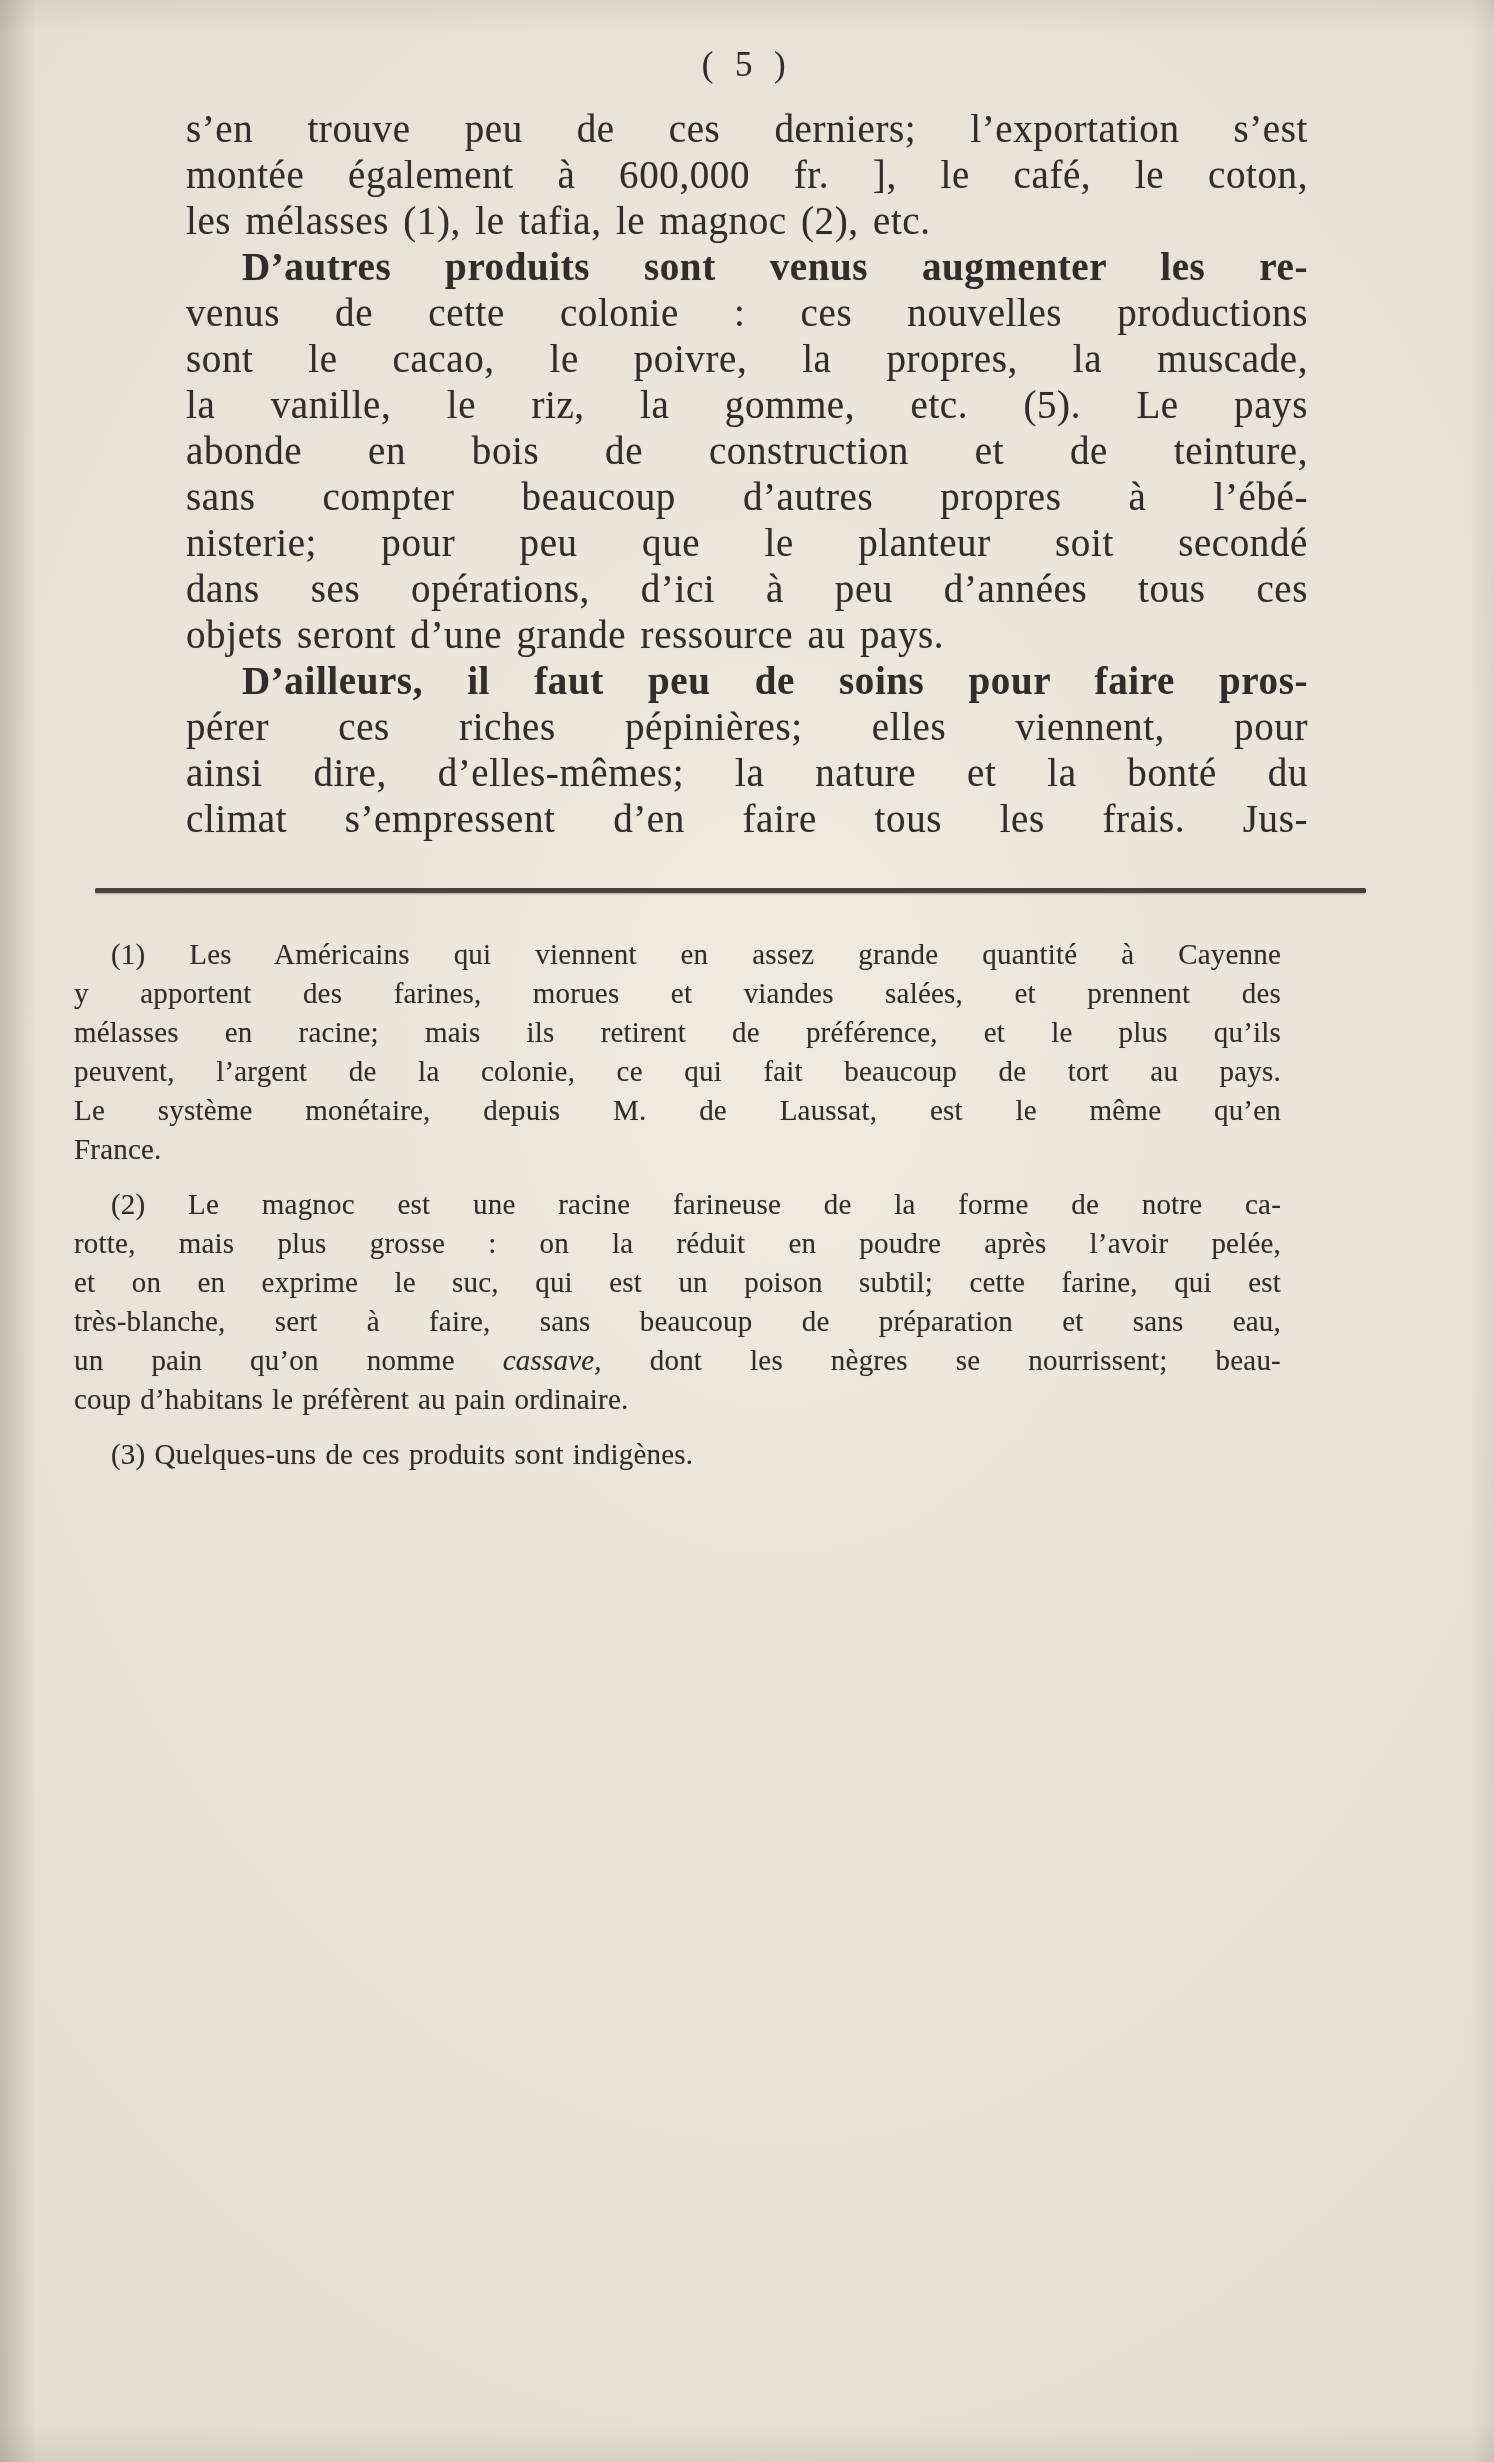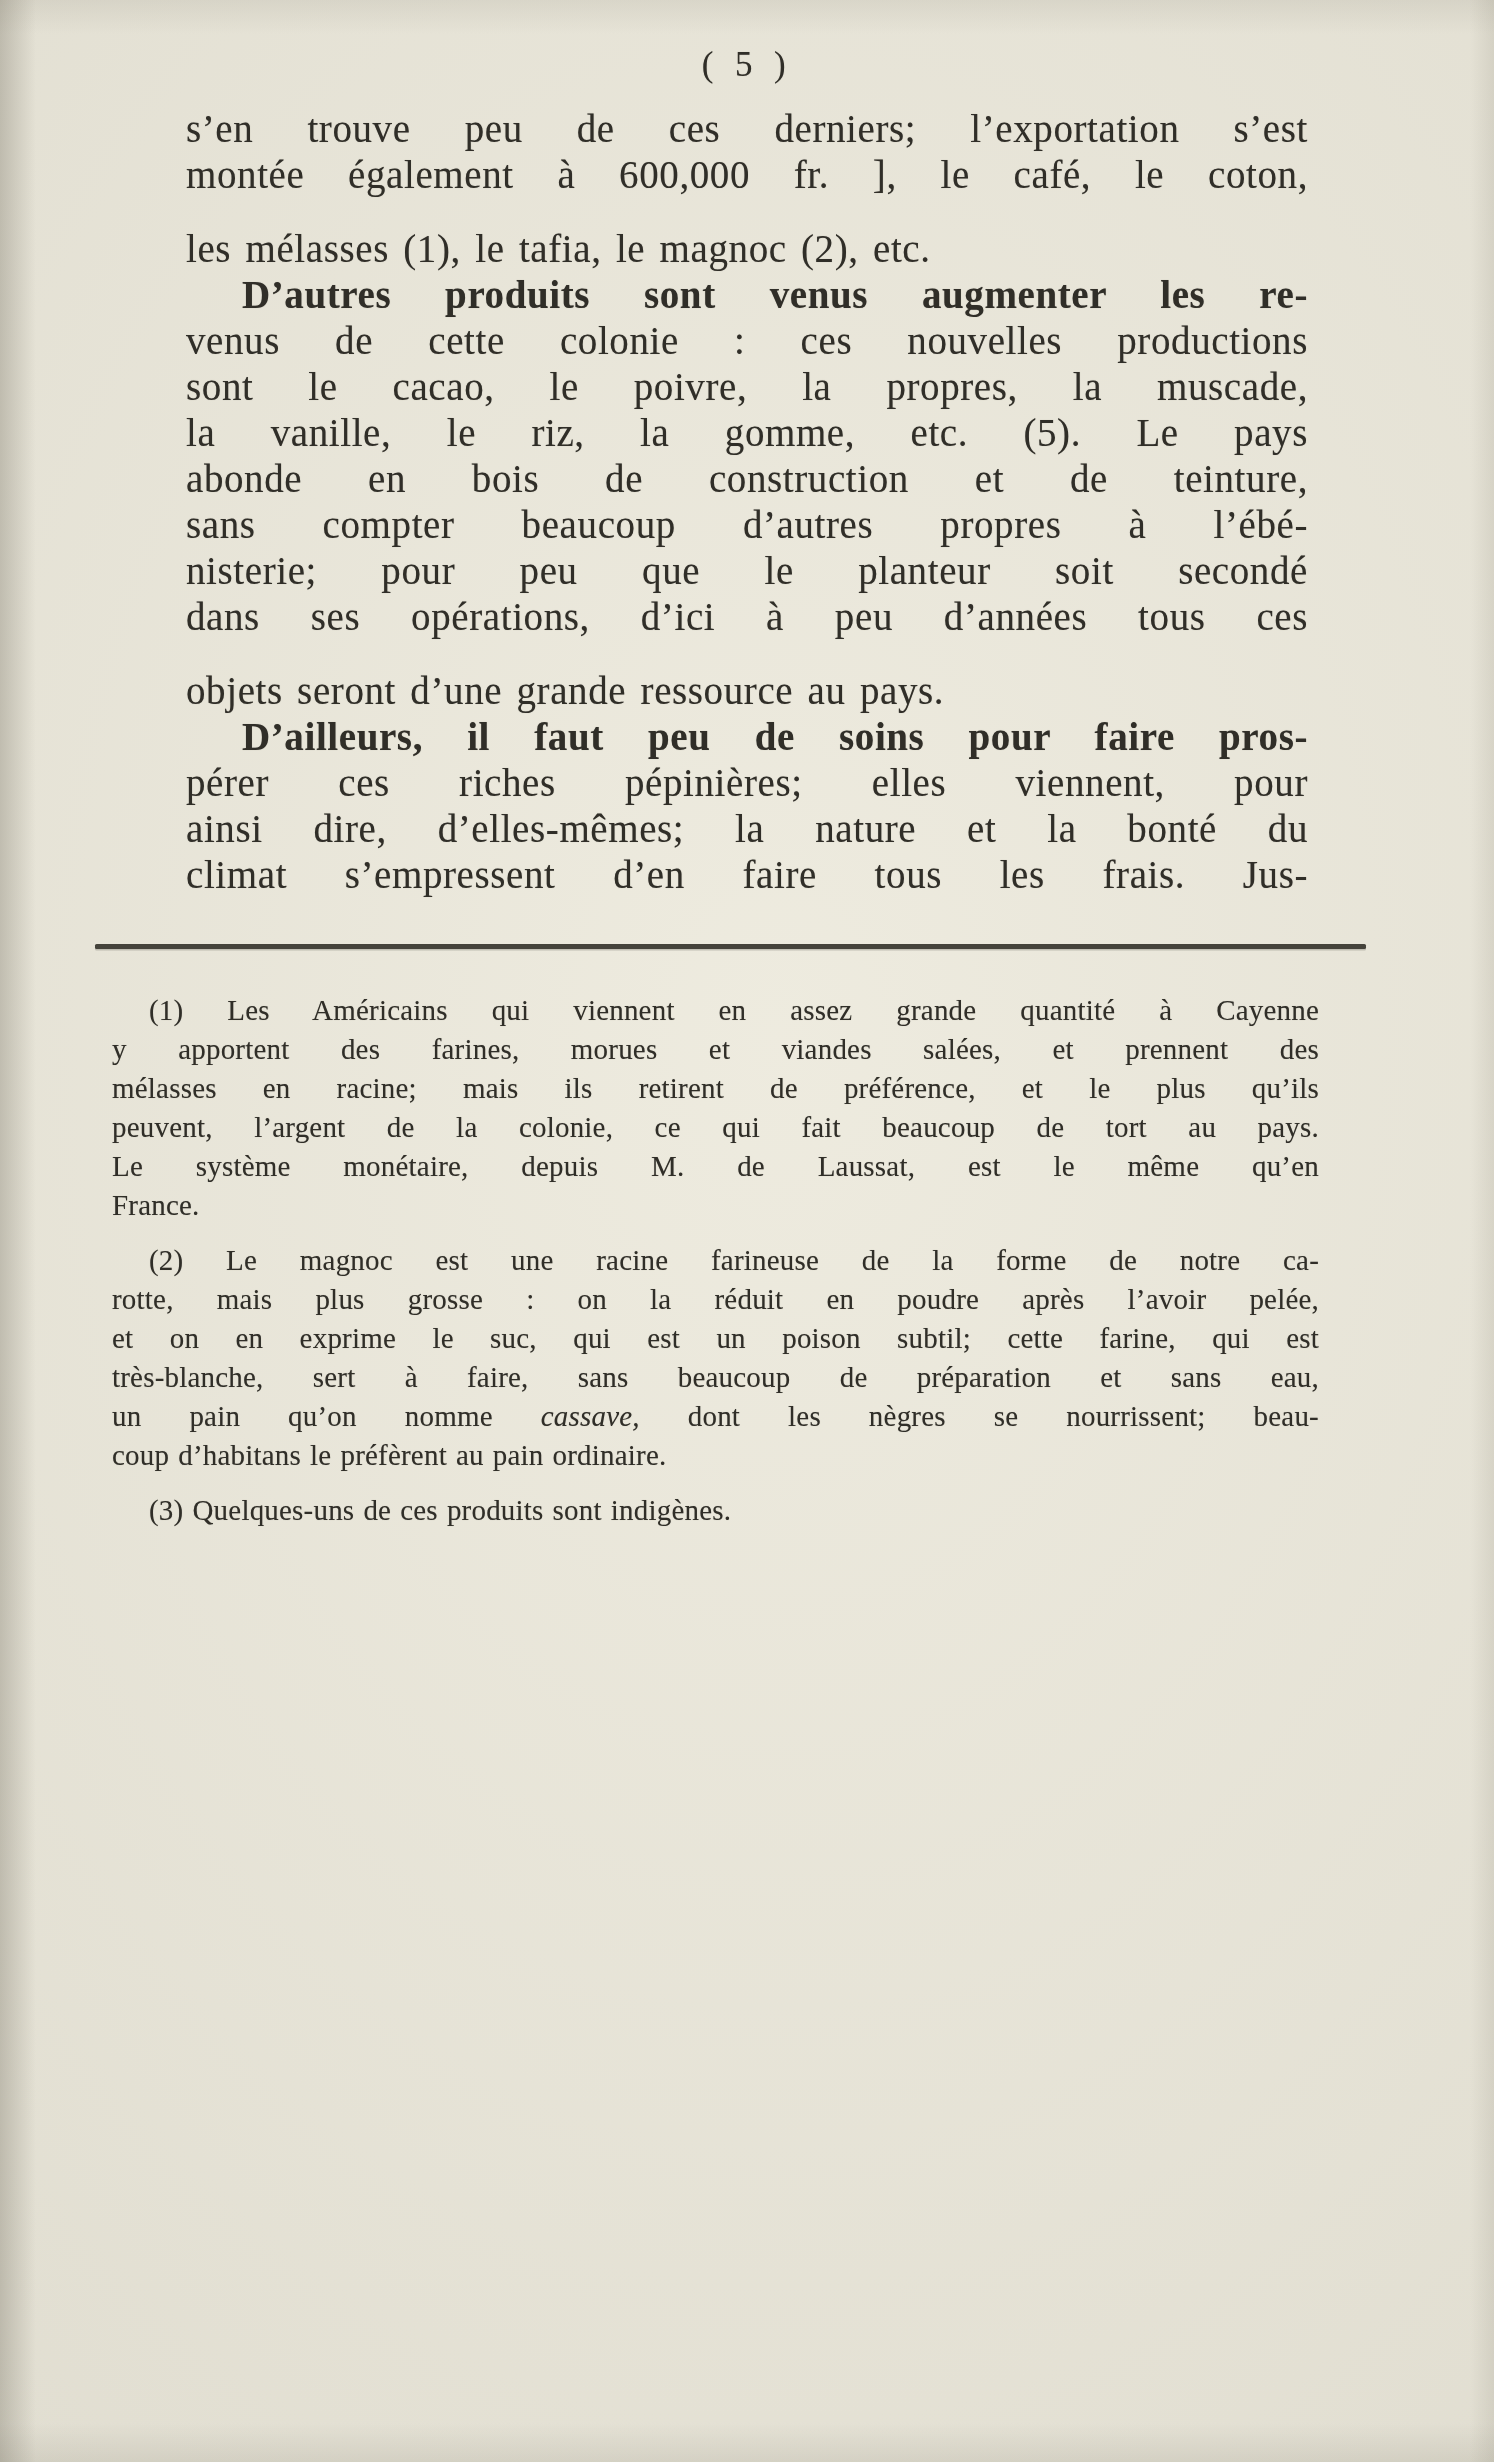--- a/index.html
+++ b/index.html
@@ -44,35 +44,35 @@
     margin-left: 186px;
     width: 1122px;
     font-size: 39px;
     line-height: 46px;
     letter-spacing: 0.6px;
     word-spacing: 4px;
     text-shadow: 0 0 0.8px rgba(48,46,40,0.35);
   }
 
   .line { text-align: justify; text-align-last: justify; white-space: normal; }
-  .line.end { text-align-last: left; margin-top: 28px; }
+  .line.end { text-align-last: left; }
   .line.indent { text-indent: 56px; font-weight: bold; }
 
   .rule {
     margin: 46px 0 0 95px;
     width: 1271px;
     height: 4.8px;
     background: #45433b;
     border-radius: 1.6px;
     box-shadow: 0 1.6px 0 rgba(69,67,59,0.25);
   }
 
   .footnotes {
     margin-top: 42px;
-    margin-left: 112px;
+    margin-left: 74px;
     width: 1207px;
     font-size: 29px;
     line-height: 39px;
     letter-spacing: 0.2px;
     word-spacing: 1.6px;
     text-shadow: 0 0 0.8px rgba(48,46,40,0.3);
   }
 
   .footnote { margin-bottom: 16px; }
   .fline { text-align: justify; text-align-last: justify; }

